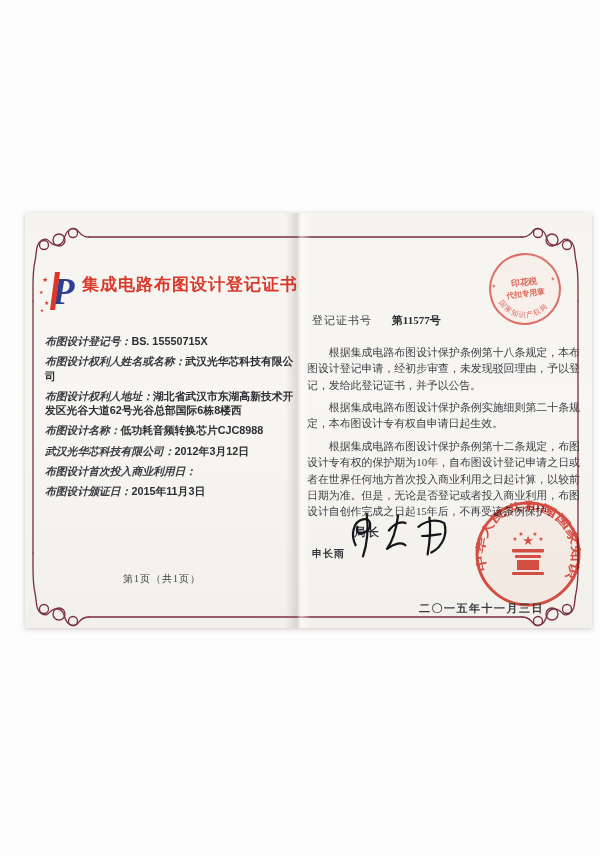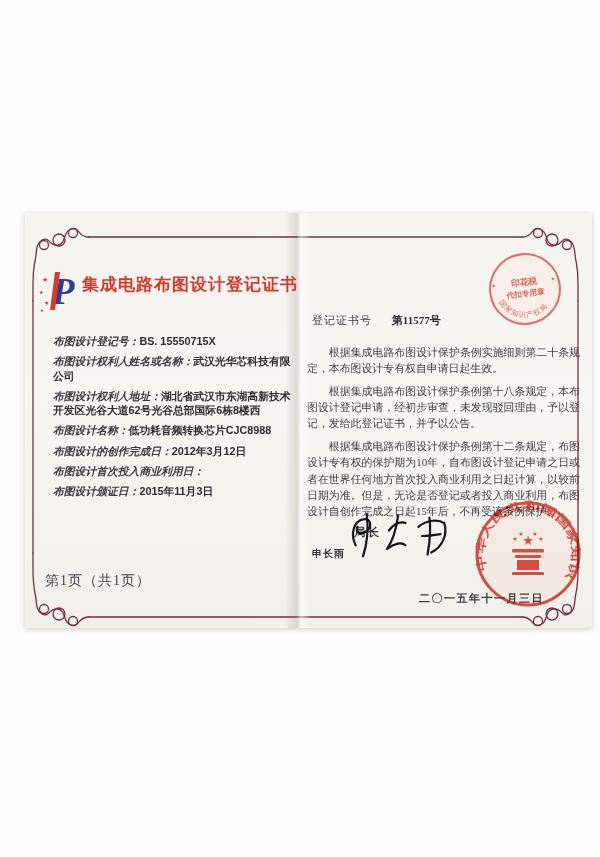--- a/index.html
+++ b/index.html
@@ -9,40 +9,40 @@
          background:linear-gradient(180deg,#f6f4ef 0%,#f8f6f2 45%,#f2f0ea 100%);
          box-shadow:0 1px 5px rgba(60,50,40,.25);overflow:hidden;}
   .gutter{position:absolute;left:260px;top:0;width:26px;height:100%;
           background:linear-gradient(90deg,rgba(0,0,0,0) 0%,rgba(95,85,70,.17) 45%,rgba(255,255,255,.55) 62%,rgba(0,0,0,0) 100%);}
   .border-svg{position:absolute;left:0;top:0;}
   
   .logo{position:absolute;left:14px;top:54px;}
   .title{position:absolute;left:57px;top:62px;width:235px;font-size:17px;font-weight:bold;
          color:#d9382a;letter-spacing:1px;line-height:1.15;}
   .fields{position:absolute;left:20px;top:121px;width:253px;}
-  .field{margin:0 0 6px 8px;font-size:10.8px;line-height:1.32;color:#3a3a42;}
+  .field{margin:0 0 6px 0;font-size:10.8px;line-height:1.32;color:#3a3a42;}
   .field .lb{font-weight:bold;font-style:italic;}
   .field .val{font-weight:bold;font-style:normal;color:#2d2d33;
               font-family:"Liberation Sans","DejaVu Sans",sans-serif;}
-  .page-footer{position:absolute;left:20px;top:359px;width:250px;text-align:left;
-               font-size:14px;color:#44444c;letter-spacing:1px;}
+  .page-footer{position:absolute;left:12px;top:359px;width:250px;text-align:center;
+               font-size:10px;color:#44444c;letter-spacing:1px;}
   
   .certno{position:absolute;left:287px;top:100px;font-size:11px;color:#3a3a42;}
   .certno .lb{letter-spacing:1px;margin-right:17px;}
   .certno .val{font-weight:bold;font-family:Liberation Serif, serif;color:#2d2d33;}
   .paras{position:absolute;left:282px;top:131px;width:273px;}
   .para{font-size:10.9px;line-height:1.5;text-align:justify;text-indent:2em;
         color:#3c3c44;margin:0 0 6px 0;}
   .signer-title{position:absolute;left:287px;top:312px;font-size:11.5px;font-weight:bold;color:#34343c;letter-spacing:2px;margin-left:42px;}
   .signer-name{position:absolute;left:287px;top:334px;font-size:10px;font-weight:bold;color:#34343c;letter-spacing:1px;}
   .signature{position:absolute;left:314px;top:294px;}
   .seal{position:absolute;mix-blend-mode:multiply;}
   .seal-small{left:461px;top:37px;opacity:.82;transform:rotate(-7deg);}
   .seal-large{left:448px;top:286px;opacity:.88;}
-  .issue-date{position:absolute;left:394px;top:378px;width:160px;font-size:11px;font-weight:bold;
+  .issue-date{position:absolute;left:394px;top:388px;width:160px;font-size:11px;font-weight:bold;
               color:#3a3a40;letter-spacing:1.5px;z-index:5;}
 </style>
 </head>
 <body>
 
 <div class="canvas">
   <div class="paper">
 
     <svg class="border-svg" width="567" height="415" viewBox="0 0 567 415">
       <defs>
@@ -82,21 +82,21 @@
       <div class="field">
         <span class="lb">布图设计权利人姓名或名称：</span><span class="val">武汉光华芯科技有限公司</span>
       </div>
       <div class="field">
         <span class="lb">布图设计权利人地址：</span><span class="val">湖北省武汉市东湖高新技术开发区光谷大道62号光谷总部国际6栋8楼西</span>
       </div>
       <div class="field">
         <span class="lb">布图设计名称：</span><span class="val">低功耗音频转换芯片CJC8988</span>
       </div>
       <div class="field">
-        <span class="lb">布图设计的创作完成日：</span><span class="val">2012年3月12日</span>
+        <span class="lb">武汉光华芯科技有限公司：</span><span class="val">2012年3月12日</span>
       </div>
       <div class="field">
         <span class="lb">布图设计首次投入商业利用日：</span><span class="val"></span>
       </div>
       <div class="field">
         <span class="lb">布图设计颁证日：</span><span class="val">2015年11月3日</span>
       </div>
     </div>
 
     <div class="page-footer">第1页（共1页）</div>
@@ -114,22 +114,22 @@
       <text font-size="7" fill="#dd4a3e" letter-spacing="1">
         <textPath href="#ssr" startOffset="4">国家知识产权局</textPath>
       </text>
       <text x="6" y="33" font-size="5" fill="#dd4a3e">★</text>
       <text x="64" y="33" font-size="5" fill="#dd4a3e">★</text>
       <text x="38" y="34" font-size="8.5" font-weight="bold" fill="#dd4a3e" text-anchor="middle">印花税</text>
       <text x="38" y="45" font-size="7.5" font-weight="bold" fill="#dd4a3e" text-anchor="middle">代扣专用章</text>
     </svg>
 
     <div class="paras">
+      <p class="para">根据集成电路布图设计保护条例第十八条规定，本布图设计登记申请，经初步审查，未发现驳回理由，予以登记，发给此登记证书，并予以公告。</p>
       <p class="para">根据集成电路布图设计保护条例实施细则第二十条规定，本布图设计专有权自申请日起生效。</p>
-      <p class="para">根据集成电路布图设计保护条例第十八条规定，本布图设计登记申请，经初步审查，未发现驳回理由，予以登记，发给此登记证书，并予以公告。</p>
       <p class="para">根据集成电路布图设计保护条例第十二条规定，布图设计专有权的保护期为10年，自布图设计登记申请之日或者在世界任何地方首次投入商业利用之日起计算，以较前日期为准。但是，无论是否登记或者投入商业利用，布图设计自创作完成之日起15年后，不再受该条例保护。</p>
     </div>
 
     <div class="signer-title">局长</div>
     <div class="signer-name">申长雨</div>
 
     <svg class="signature" width="120" height="58" viewBox="0 0 130 60">
       <g stroke="#15151a" stroke-width="2.4" fill="none" stroke-linecap="round" stroke-linejoin="round">
         <path d="M18,40 C12,28 16,14 26,12 C36,10 36,22 28,26 C22,29 18,26 20,20"></path>
         <path d="M30,6 C32,22 30,40 26,52"></path>

